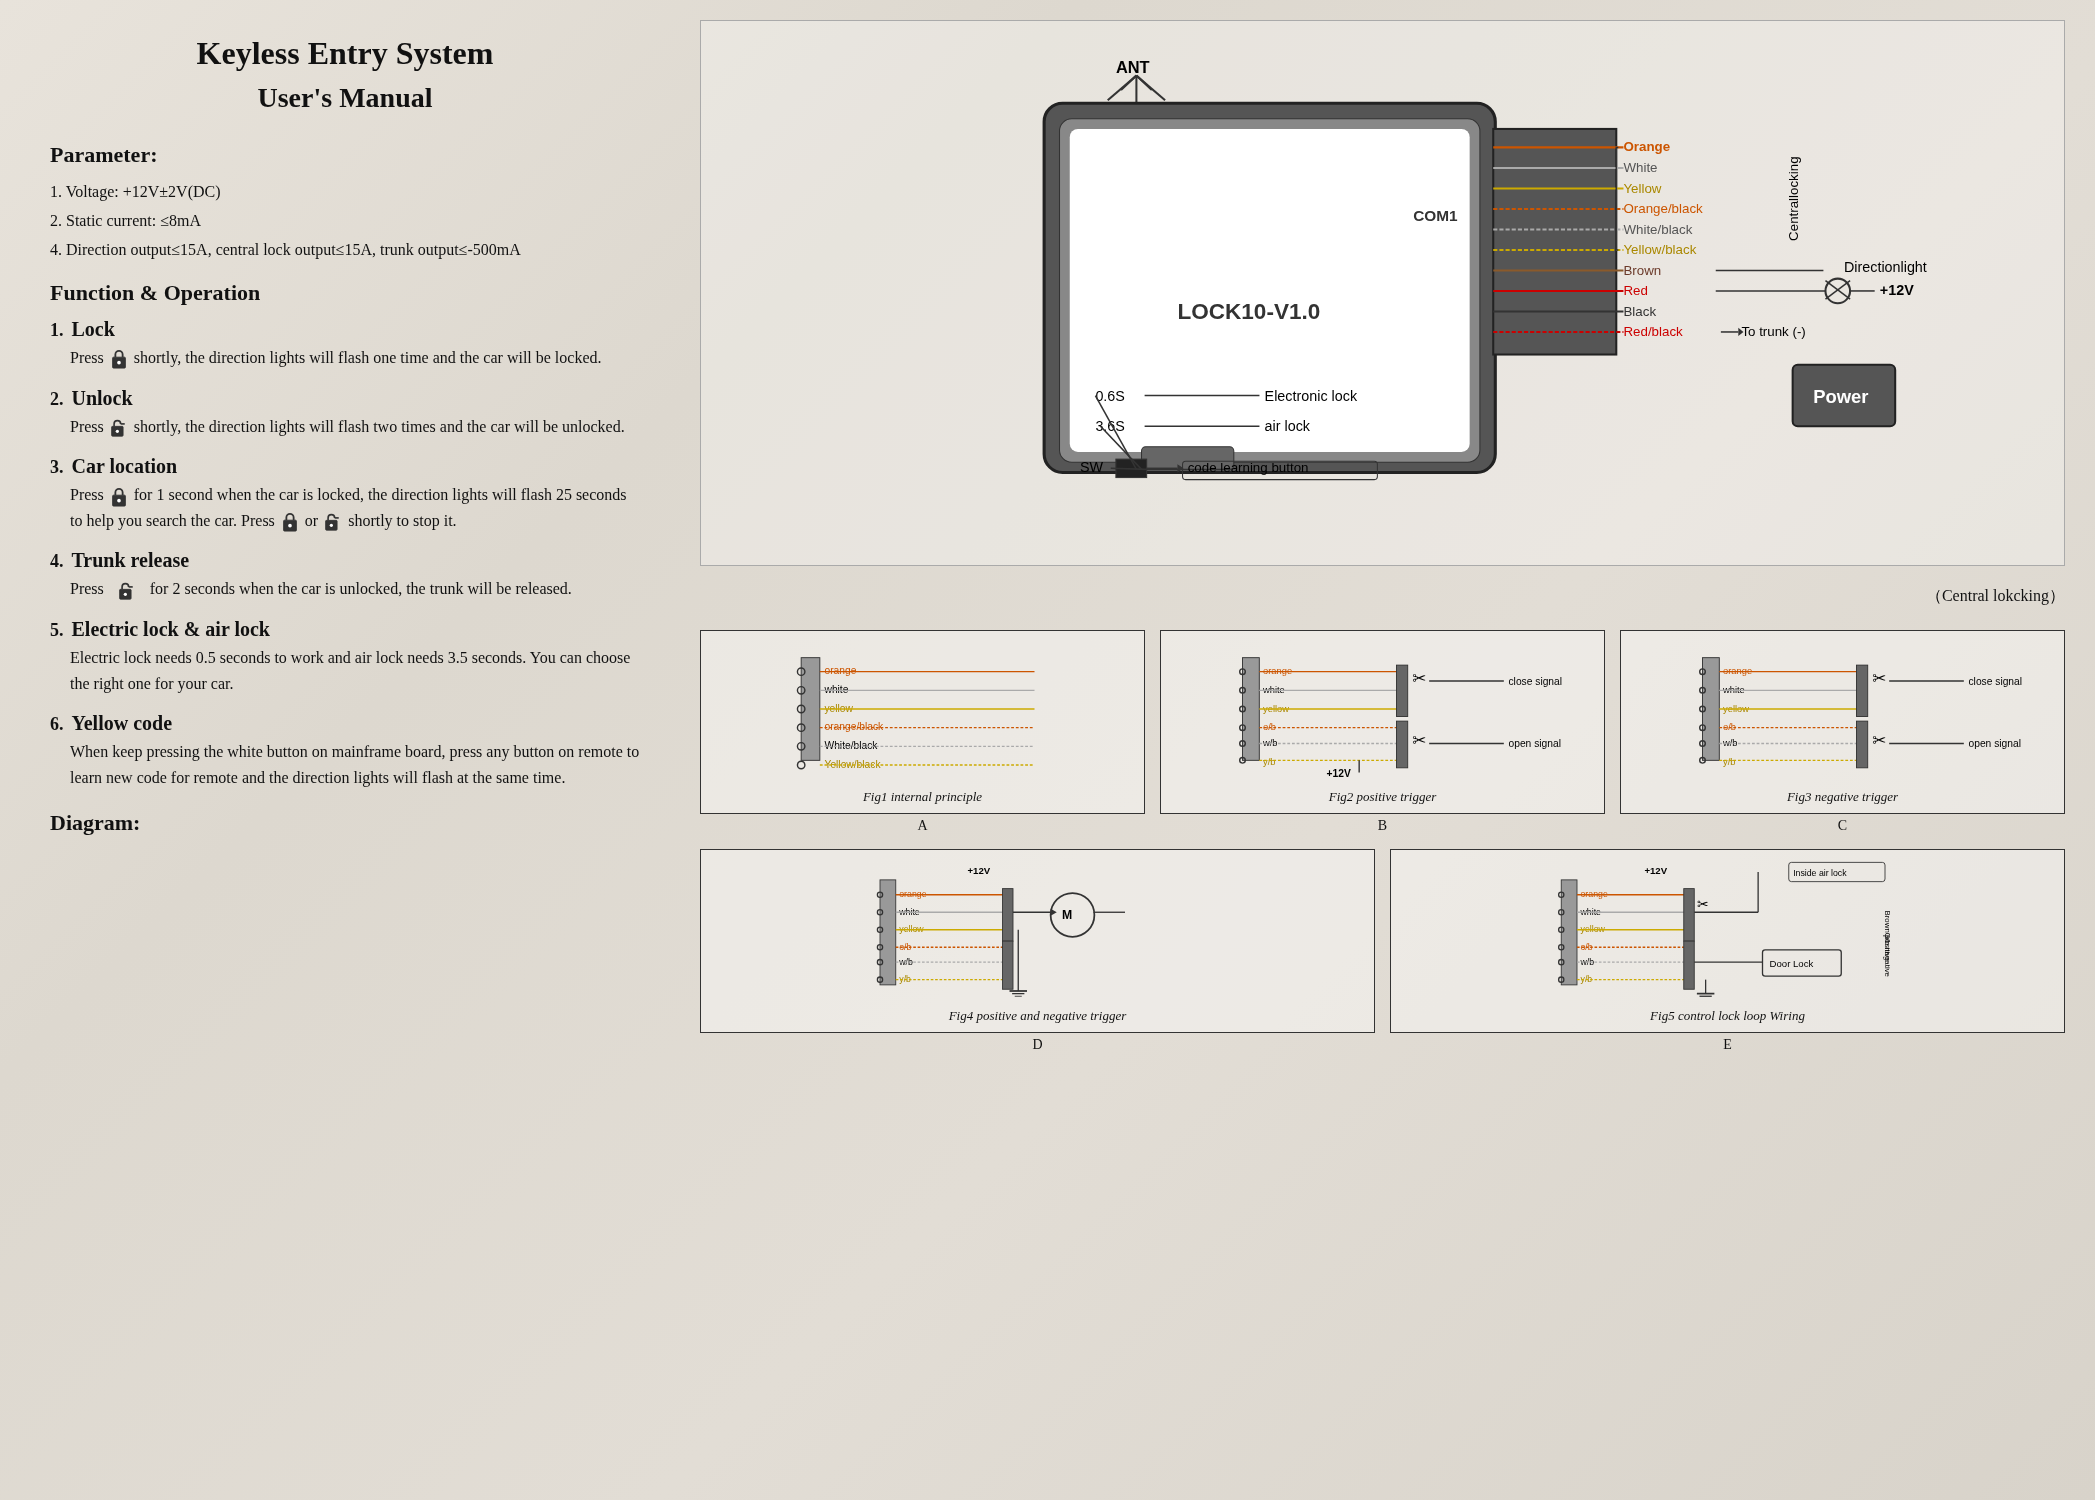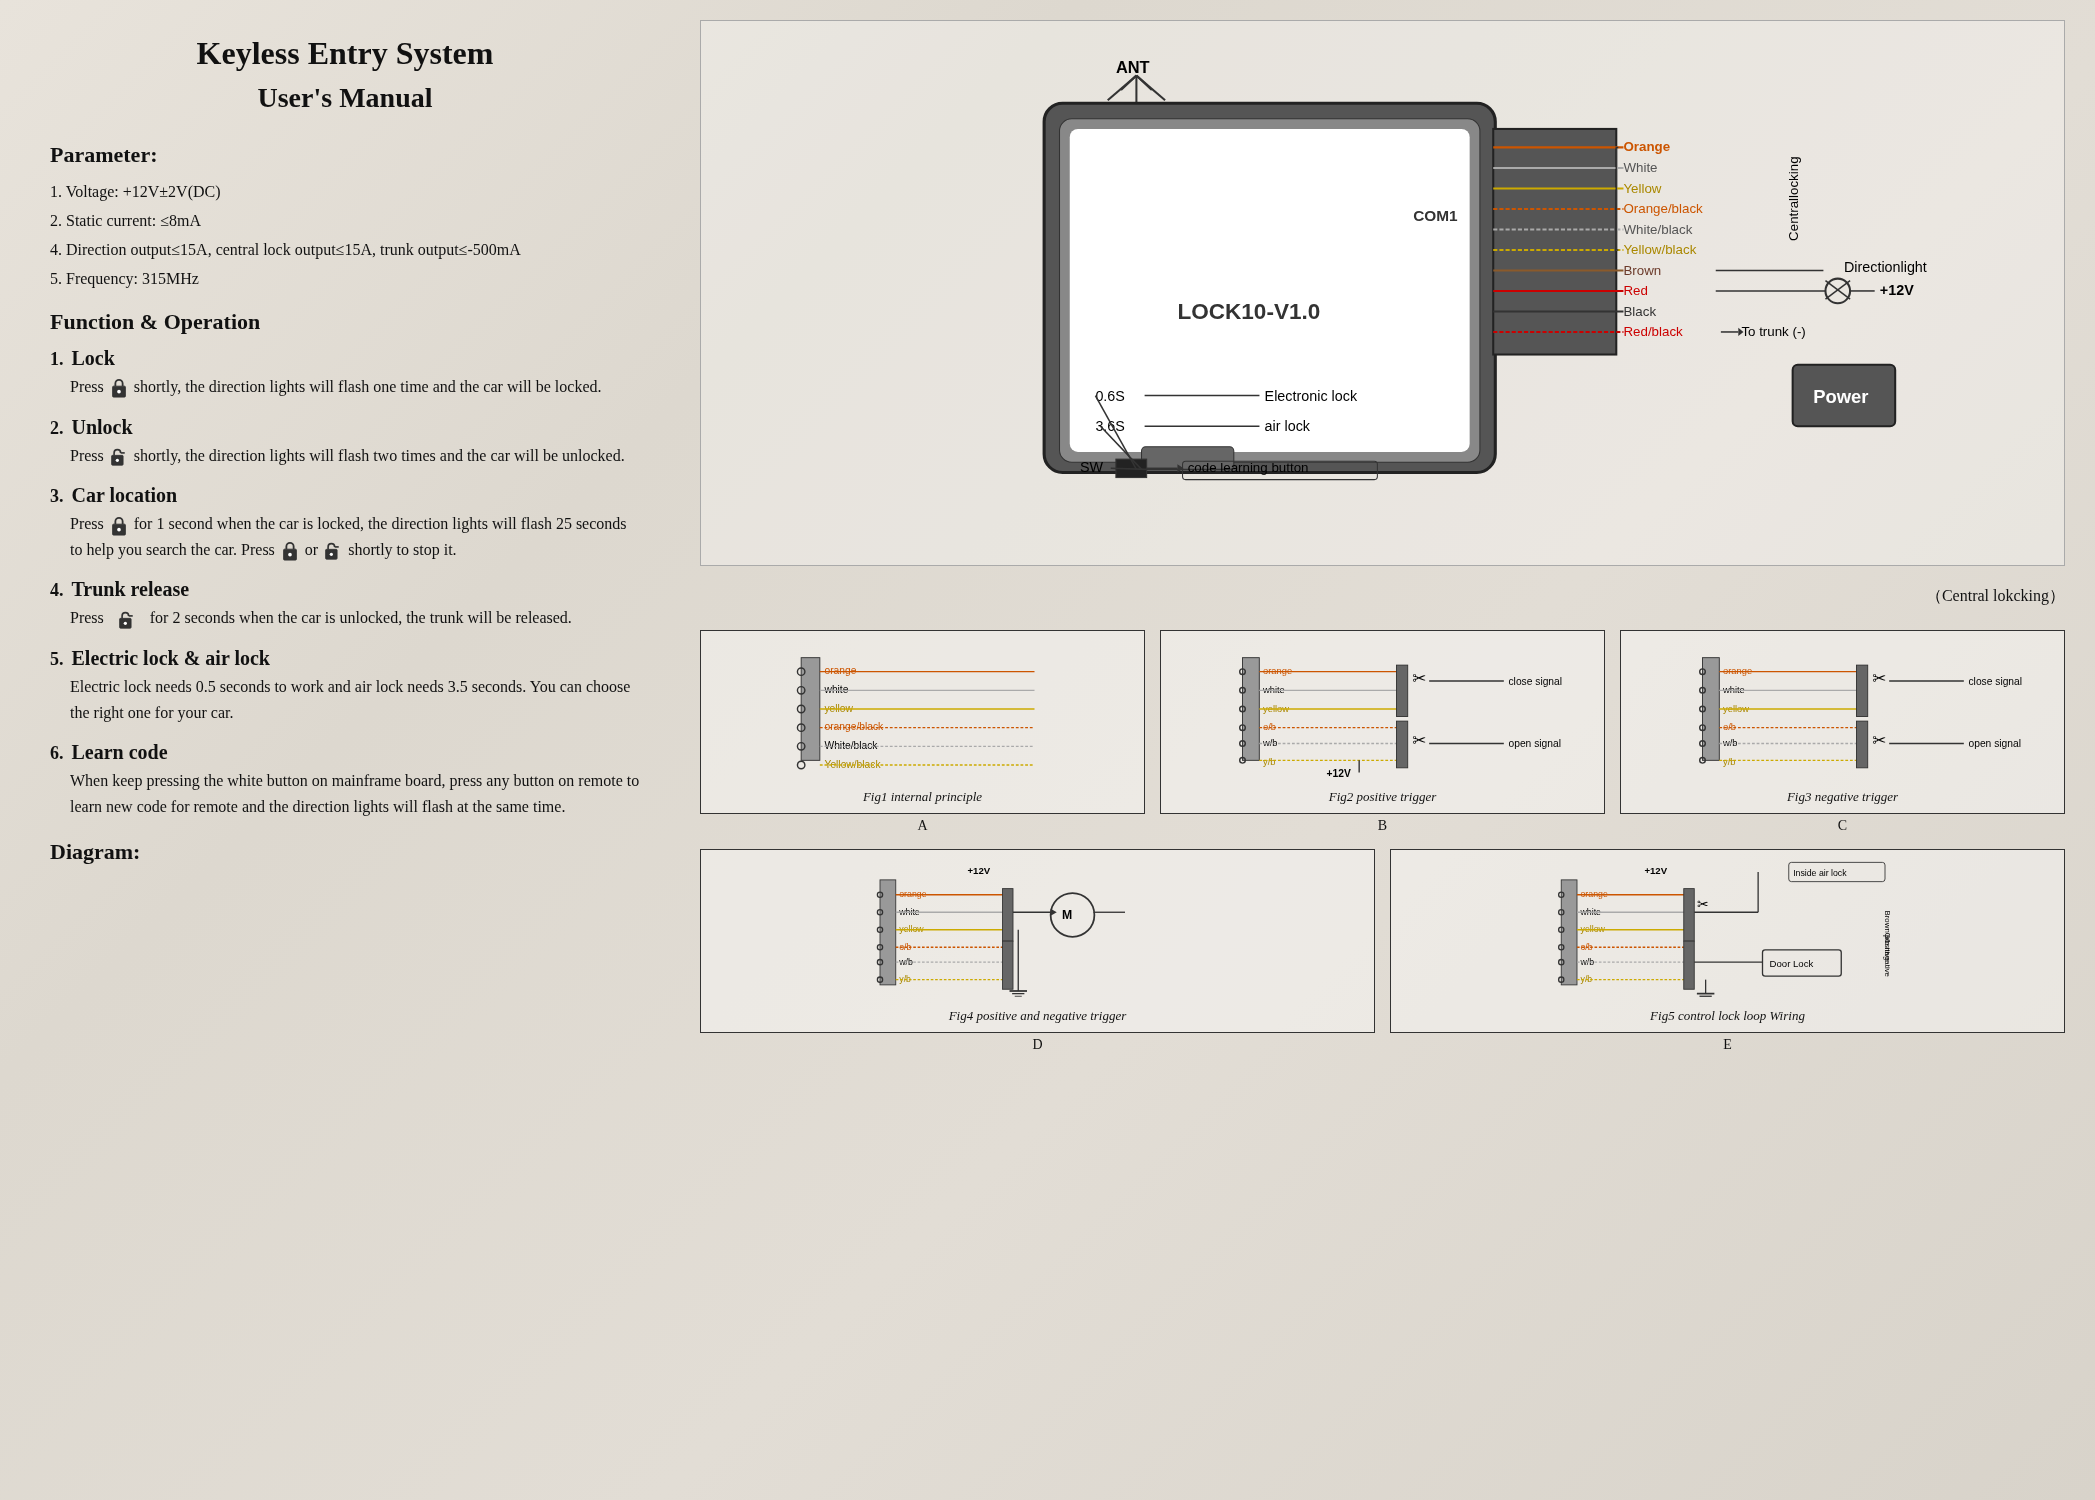--- a/index.html
+++ b/index.html
@@ -221,21 +221,20 @@
   <div class="left-col">
 
     <h1 class="main-title">Keyless Entry System</h1>
     <h2 class="sub-title">User's Manual</h2>
 
     <h3 class="section-heading">Parameter:</h3>
     <ul class="param-list">
       <li>1. Voltage: +12V±2V(DC)</li>
       <li>2. Static current: ≤8mA</li>
       <li>4. Direction output≤15A, central lock output≤15A, trunk output≤-500mA</li>
-      <li>5. Frequency: 315MHz</li>
     </ul>
 
     <h3 class="section-heading">Function &amp; Operation</h3>
 
     <div class="func-section">
 
       <div class="func-item">
         <span class="func-num">1.</span>
         <span class="func-title"> Lock</span>
         <div class="func-desc">
@@ -309,21 +308,21 @@
       <div class="func-item">
         <span class="func-num">5.</span>
         <span class="func-title"> Electric lock &amp; air lock</span>
         <div class="func-desc">
           Electric lock needs 0.5 seconds to work and air lock needs 3.5 seconds. You can choose the right one for your car.
         </div>
       </div>
 
       <div class="func-item">
         <span class="func-num">6.</span>
-        <span class="func-title"> Learn code</span>
+        <span class="func-title"> Yellow code</span>
         <div class="func-desc">
           When keep pressing the white button on mainframe board, press any button on remote to learn new code for remote and the direction lights will flash at the same time.
         </div>
       </div>
 
     </div>
 
     <h3 class="diagram-heading">Diagram:</h3>
 
   </div>

